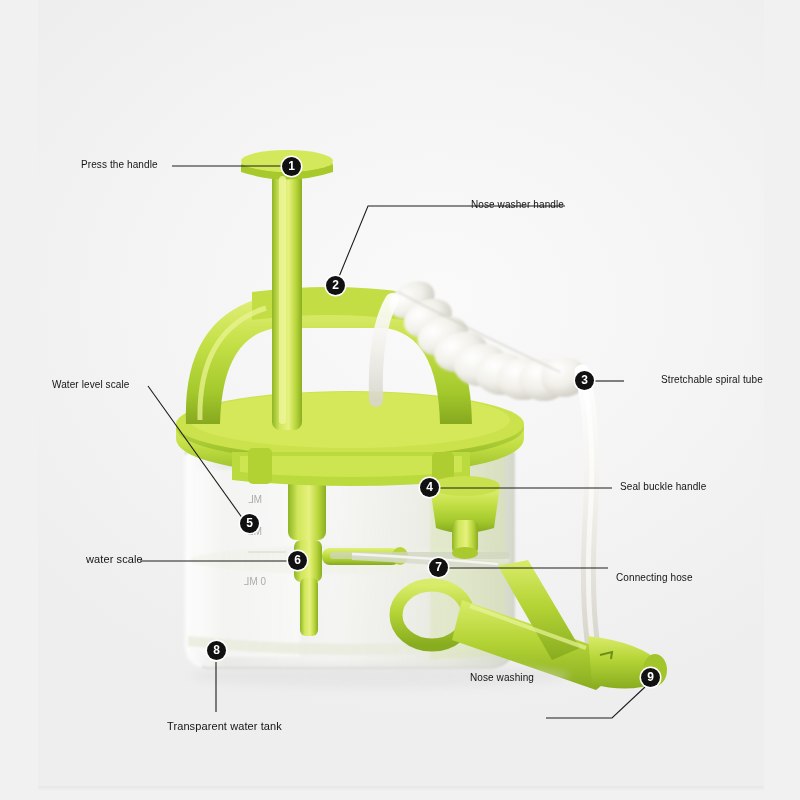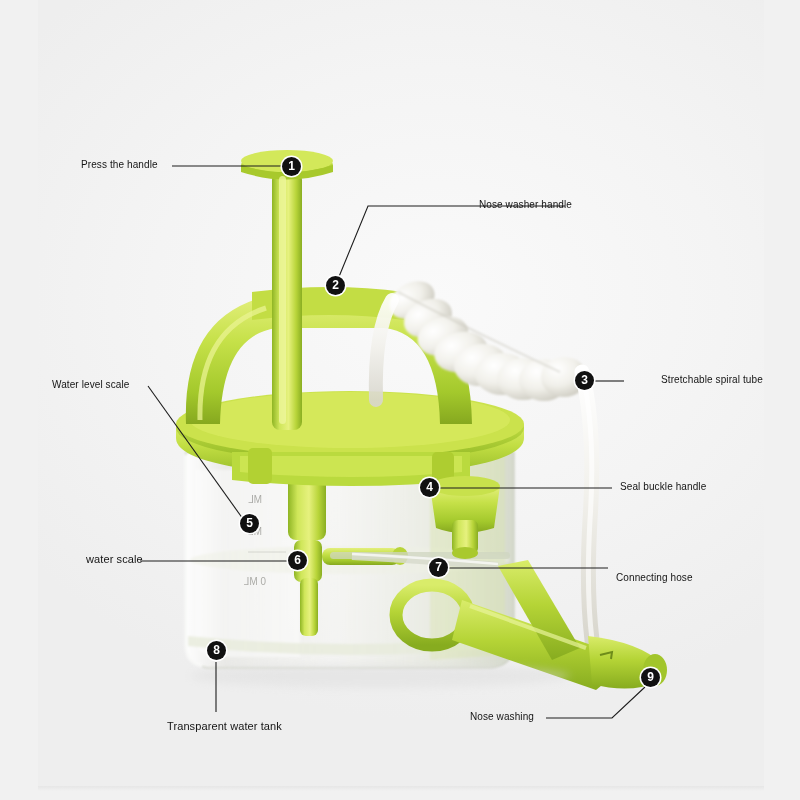--- a/index.html
+++ b/index.html
@@ -288,29 +288,29 @@
   <div class="badge" style="left:575px; top:371px;">3</div>
   <div class="badge" style="left:420px; top:478px;">4</div>
   <div class="badge" style="left:240px; top:514px;">5</div>
   <div class="badge" style="left:288px; top:551px;">6</div>
   <div class="badge" style="left:429px; top:558px;">7</div>
   <div class="badge" style="left:207px; top:641px;">8</div>
   <div class="badge" style="left:641px; top:668px;">9</div>
 
   <div class="callout" style="left:81px;  top:159px;">Press the handle</div>
 
-  <div class="callout" style="left:471px; top:199px;margin-left:8px;">Nose washer handle</div>
+  <div class="callout" style="left:471px; top:199px;">Nose washer handle</div>
 
   <div class="callout" style="left:632px; top:374px;margin-left:29px;">Stretchable spiral tube</div>
 
   <div class="callout" style="left:620px; top:481px;">Seal buckle handle</div>
 
   <div class="callout" style="left:52px;  top:379px;">Water level scale</div>
 
   <div class="callout small" style="left:86px; top:553px;">water scale</div>
 
   <div class="callout" style="left:616px; top:572px;">Connecting hose</div>
 
   <div class="callout small" style="left:167px; top:720px;text-align:center;">Transparent water tank</div>
 
-  <div class="callout" style="left:470px; top:711px;">Nose washing</div>
+  <div class="callout" style="left:470px; top:672px;">Nose washing</div>
 
 </div>
 
 </body></html>

